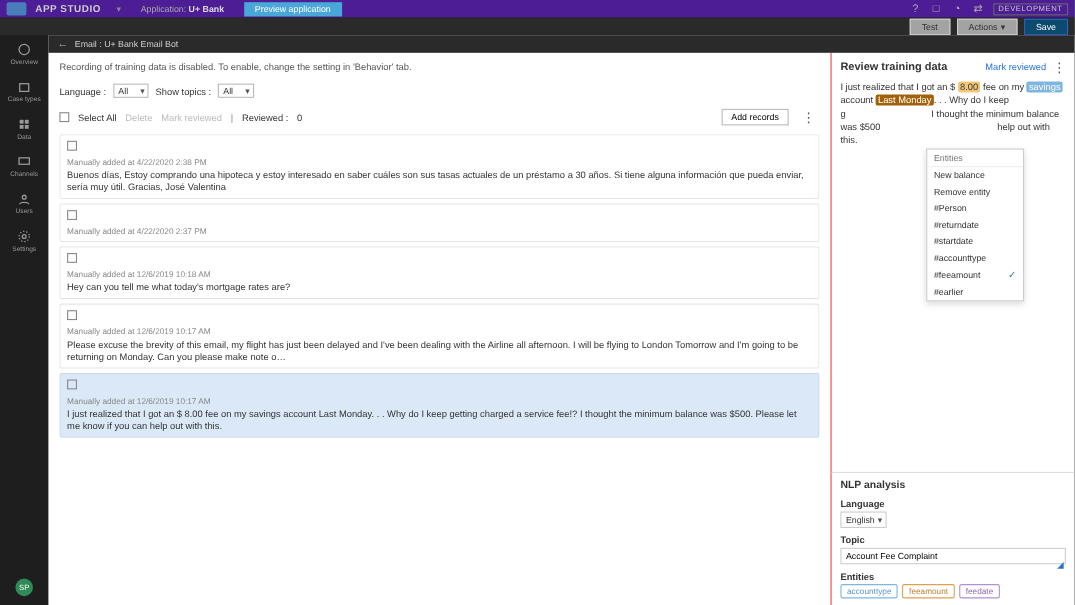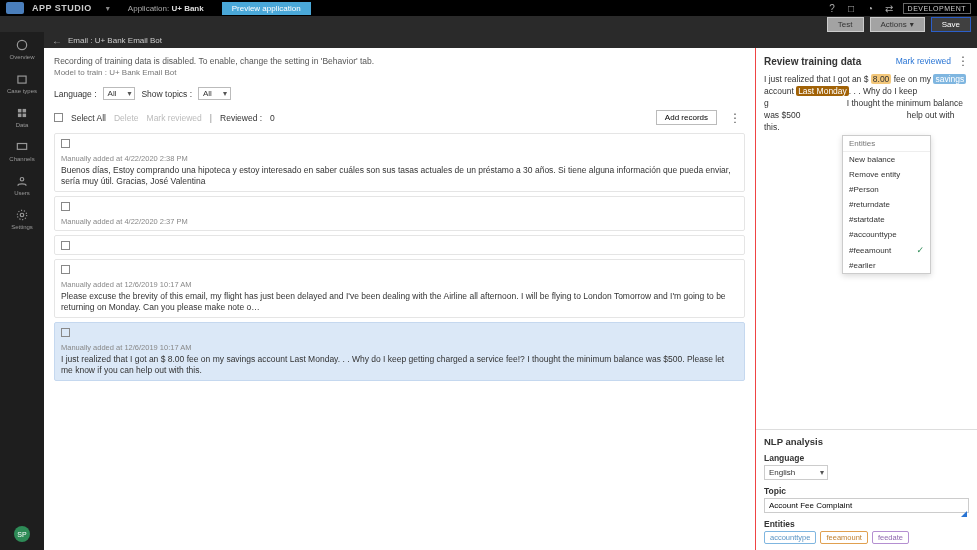--- a/index.html
+++ b/index.html
@@ -1,31 +1,31 @@
 <!DOCTYPE html>
 <html><head>
 <meta charset="utf-8">
 <style>
 * { box-sizing: border-box; margin: 0; padding: 0; font-family: Arial, sans-serif; }
 body { width: 977px; height: 550px; background: #1a1a1a; overflow: hidden; font-size: 9px; color: #333; }
-.topbar { height: 16px; background: #000000; display: flex; align-items: center; color: #ccc; padding: 0 6px; }
+.topbar { height: 16px; background: #4c1d95; display: flex; align-items: center; color: #ccc; padding: 0 6px; }
 .topbar-left { display: flex; align-items: center; gap: 8px; }
 .logo { width: 18px; height: 12px; background: #4a7ebb; border-radius: 2px; }
 .app-title { font-size: 9px; font-weight: bold; letter-spacing: 0.5px; }
 .chev { font-size: 8px; color: #888; margin-left: 6px; }
 .app-crumb { font-size: 8px; color: #aaa; margin-left: 10px; }
 .app-crumb b { font-weight: bold; color: #ddd; }
 .preview-btn { background: #4aa8d8; color: #fff; padding: 2px 10px; font-size: 8px; margin-left: 10px; border: none; cursor: pointer; }
 .topbar-right { margin-left: auto; display: flex; align-items: center; gap: 8px; }
 .tb-icon { width: 11px; height: 11px; color: #aaa; display: flex; align-items: center; justify-content: center; font-size: 10px; cursor: pointer; }
 .env-badge { border: 1px solid #666; color: #ccc; font-size: 7px; padding: 1px 4px; letter-spacing: 0.5px; }
 .subbar { height: 16px; background: #2a2a2a; display: flex; align-items: center; justify-content: flex-end; padding: 0 6px; gap: 6px; }
 .sb-btn { background: #a3a3a3; color: #333; font-size: 8px; padding: 2px 10px; border: 1px solid #ccc; cursor: pointer; }
 .sb-btn.actions { display: flex; align-items: center; gap: 3px; }
-.sb-btn.save { background: #404040; color: #fff; border-color: #2c5fc9; }
+.sb-btn.save { background: #0c4a6e; color: #fff; border-color: #2c5fc9; }
 .main { display: flex; height: 518px; }
 .leftnav { width: 44px; background: #1e1e1e; display: flex; flex-direction: column; align-items: center; padding-top: 6px; gap: 12px; }
 .nav-item { display: flex; flex-direction: column; align-items: center; gap: 2px; color: #999; cursor: pointer; }
 .nav-item svg { width: 14px; height: 14px; fill: #999; }
 .nav-label { font-size: 6px; }
 .user-badge { width: 16px; height: 16px; border-radius: 50%; background: #2e8b57; color: #fff; font-size: 7px; display: flex; align-items: center; justify-content: center; margin-top: auto; margin-bottom: 8px; }
 .content { flex: 1; background: #fff; display: flex; flex-direction: column; }
 .crumbrow { height: 16px; background: #2a2a2a; color: #ccc; display: flex; align-items: center; padding: 0 8px; font-size: 8px; gap: 6px; }
 .back-arrow { cursor: pointer; font-size: 10px; color: #aaa; }
 .tabs { display: flex; gap: 14px; padding: 4px 10px 0; border-bottom: 1px solid #ddd; font-size: 9px; }
@@ -155,21 +155,20 @@
 
   <div class="content">
     <div class="crumbrow">
       <span class="back-arrow">←</span>
       <span>Email : U+ Bank Email Bot</span>
     </div>
 
     <div class="body">
       <div class="center">
         <div class="info-note">Recording of training data is disabled. To enable, change the setting in 'Behavior' tab.</div>
-        <div class="model-note">Model to train : U+ Bank Email Bot</div>
         <div class="filter-row">
           <span>Language :</span>
           <span class="sel">All</span>
           <span>Show topics :</span>
           <span class="sel">All</span>
         </div>
         <div class="toolbar">
           <span class="cb"></span>
           <span>Select All</span>
           <span class="muted">Delete</span>
@@ -189,20 +188,24 @@
               </div>
             </div>
             <div class="record">
               <span class="cb rec-cb"></span>
               <div class="rec-body">
                 <div class="rec-meta">Manually added at 4/22/2020 2:37 PM</div>
               </div>
             </div>
             <div class="record">
               <span class="cb rec-cb"></span>
+              <div class="rec-body">
+                <div class="rec-meta">Manually added at 12/6/2019 10:18 AM</div>
+                <div class="rec-text">Hey can you tell me what today's mortgage rates are?</div>
+              </div>
             </div>
             <div class="record">
               <span class="cb rec-cb"></span>
               <div class="rec-body">
                 <div class="rec-meta">Manually added at 12/6/2019 10:17 AM</div>
                 <div class="rec-text">Please excuse the brevity of this email, my flight has just been delayed and I've been dealing with the Airline all afternoon. I will be flying to London Tomorrow and I'm going to be returning on Monday. Can you please make note o…</div>
               </div>
             </div>
             <div class="record selected">
               <span class="cb rec-cb"></span>
@@ -236,21 +239,21 @@
               <div class="cm-item">#feeamount<span class="cm-check">✓</span></div>
               <div class="cm-item">#earlier</div>
             </div>
         </div>
 
         <div style="flex:1"></div>
 
         <div class="nlp-section">
           <div class="nlp-title">NLP analysis</div>
           <div class="nlp-label">Language</div>
-          <div class="sel nlp-input" style="width:64px">English</div>
+          <div class="sel nlp-input" style="width:42px">English</div>
           <div class="nlp-label">Topic</div>
           <div style="position:relative">
             <input class="nlp-input" value="Account Fee Complaint" style="">
             <div class="resize-handle"></div>
           </div>
           <div class="nlp-label">Entities</div>
           <div class="entities-row" id="entities-row">
               <span class="ent-chip ent-acct">accounttype</span>
               <span class="ent-chip ent-fee">feeamount</span>
               <span class="ent-chip ent-date">feedate</span>

